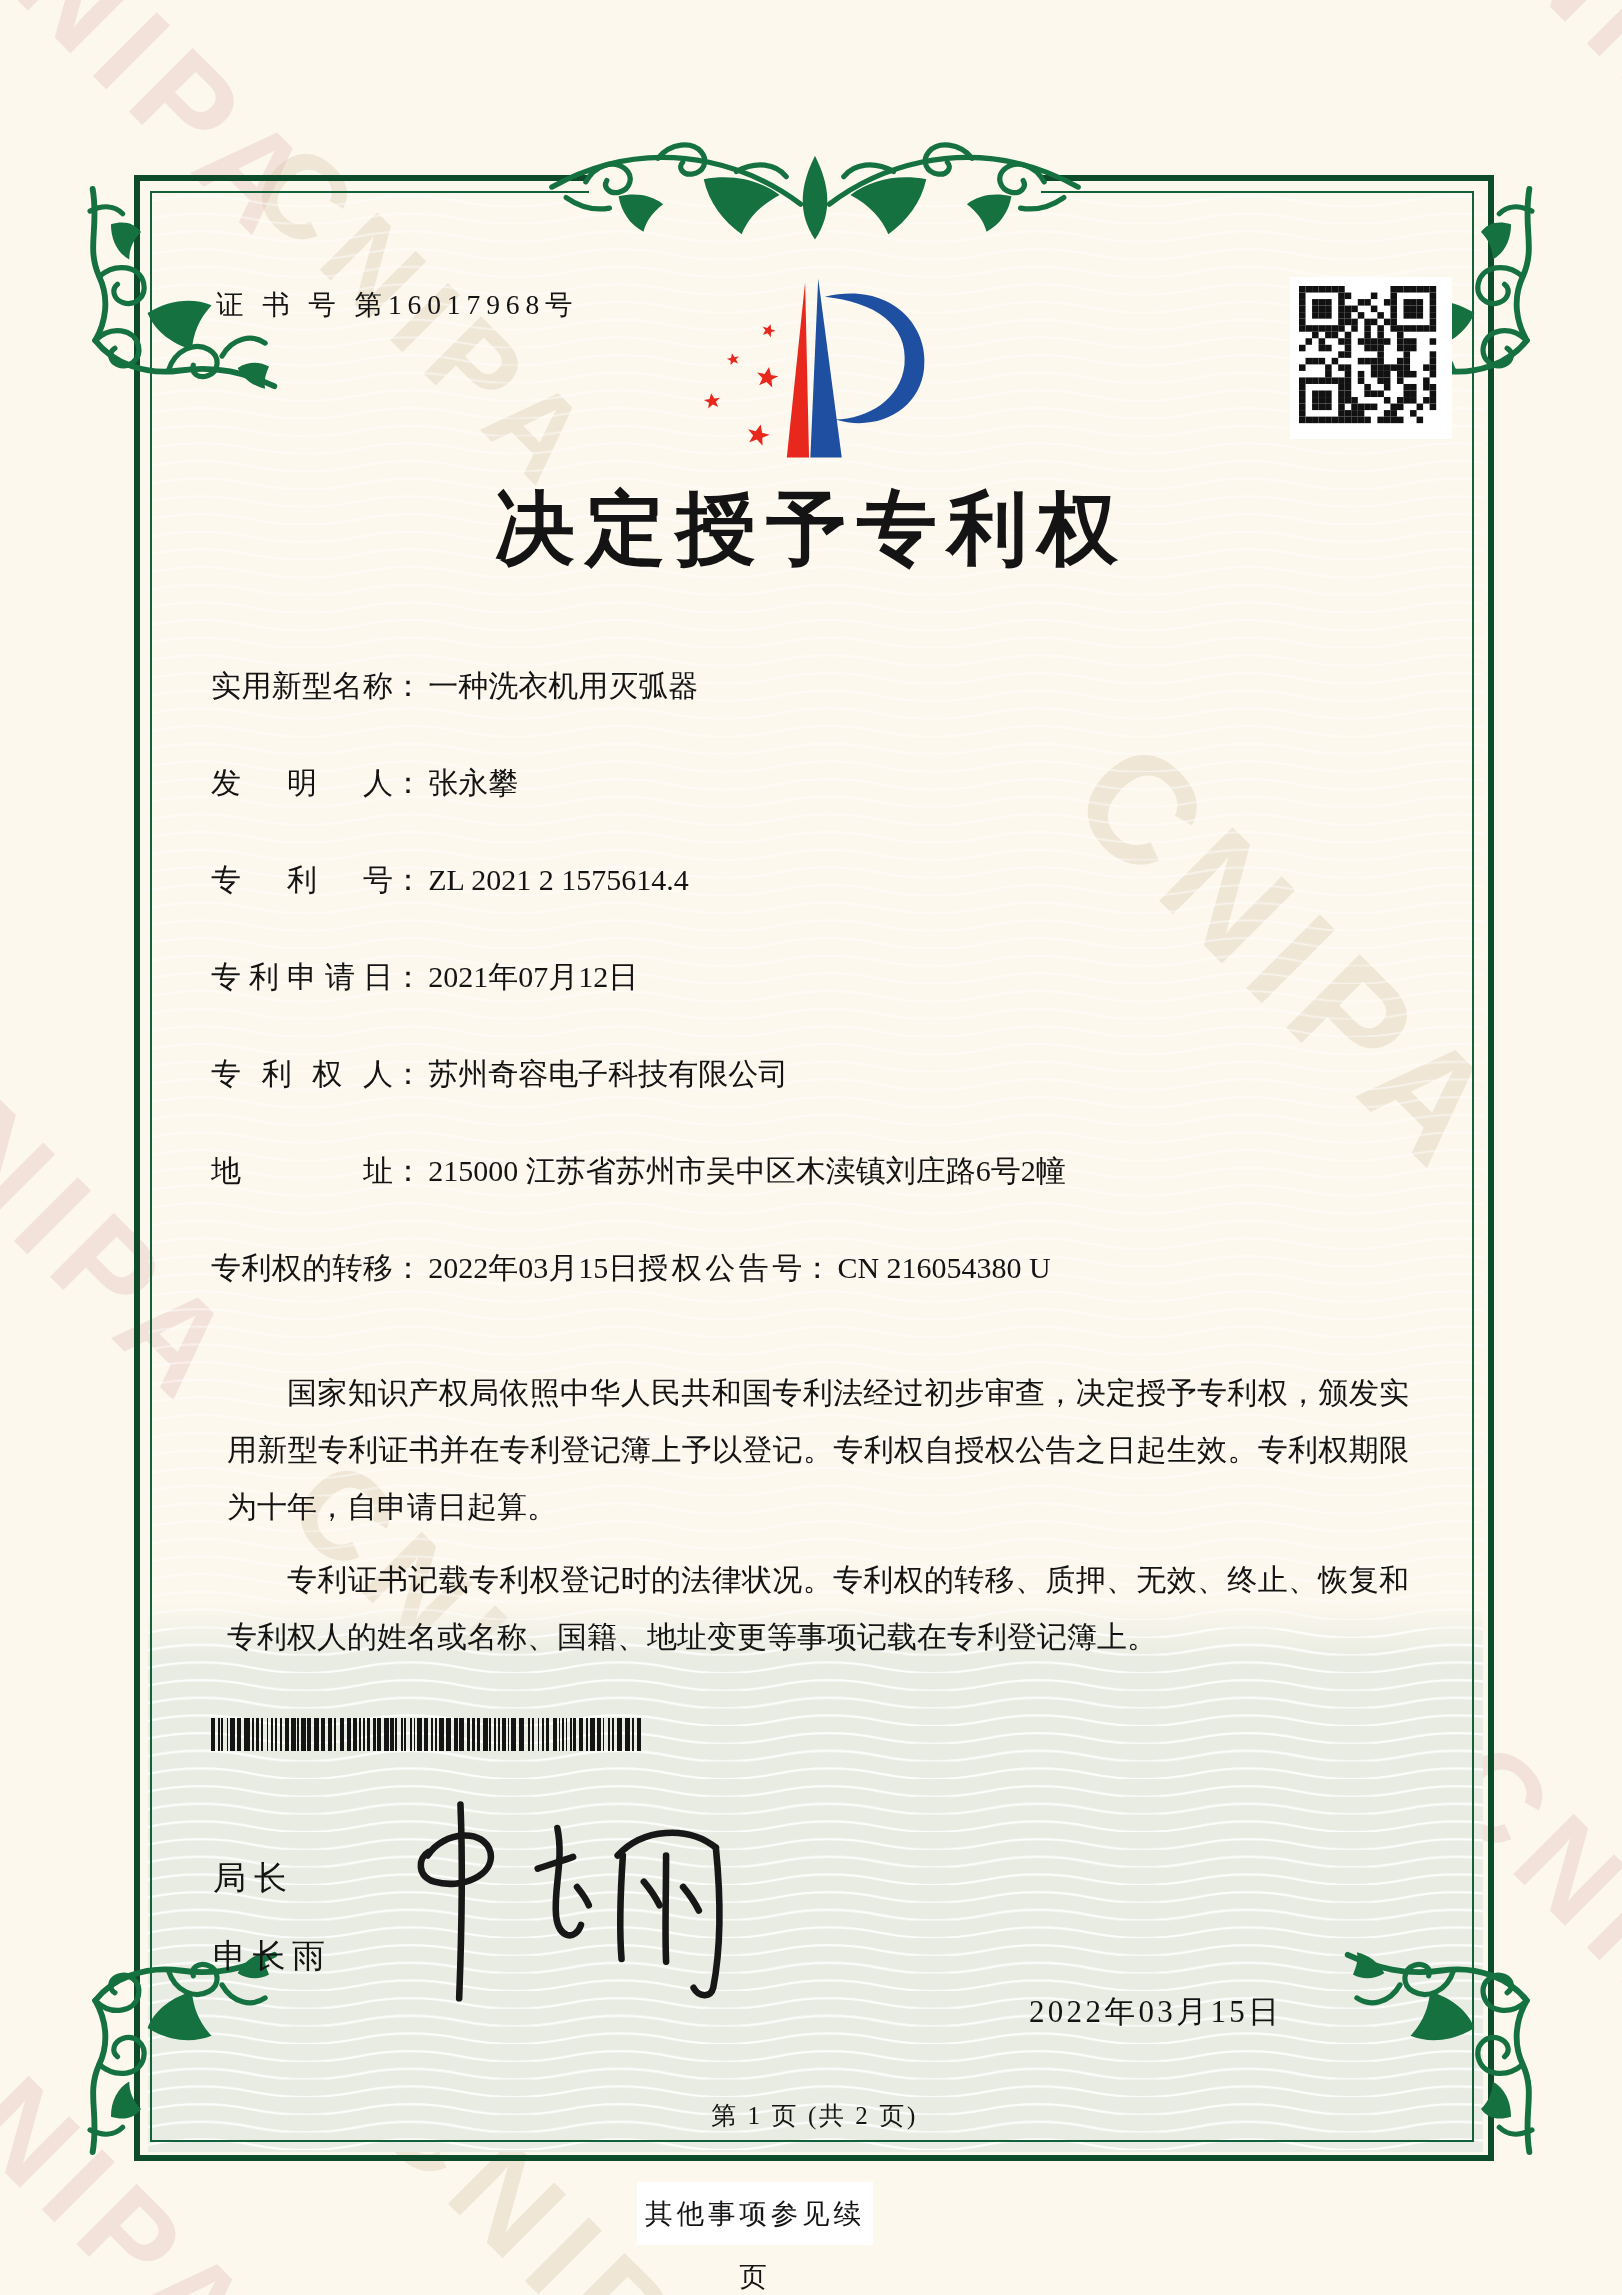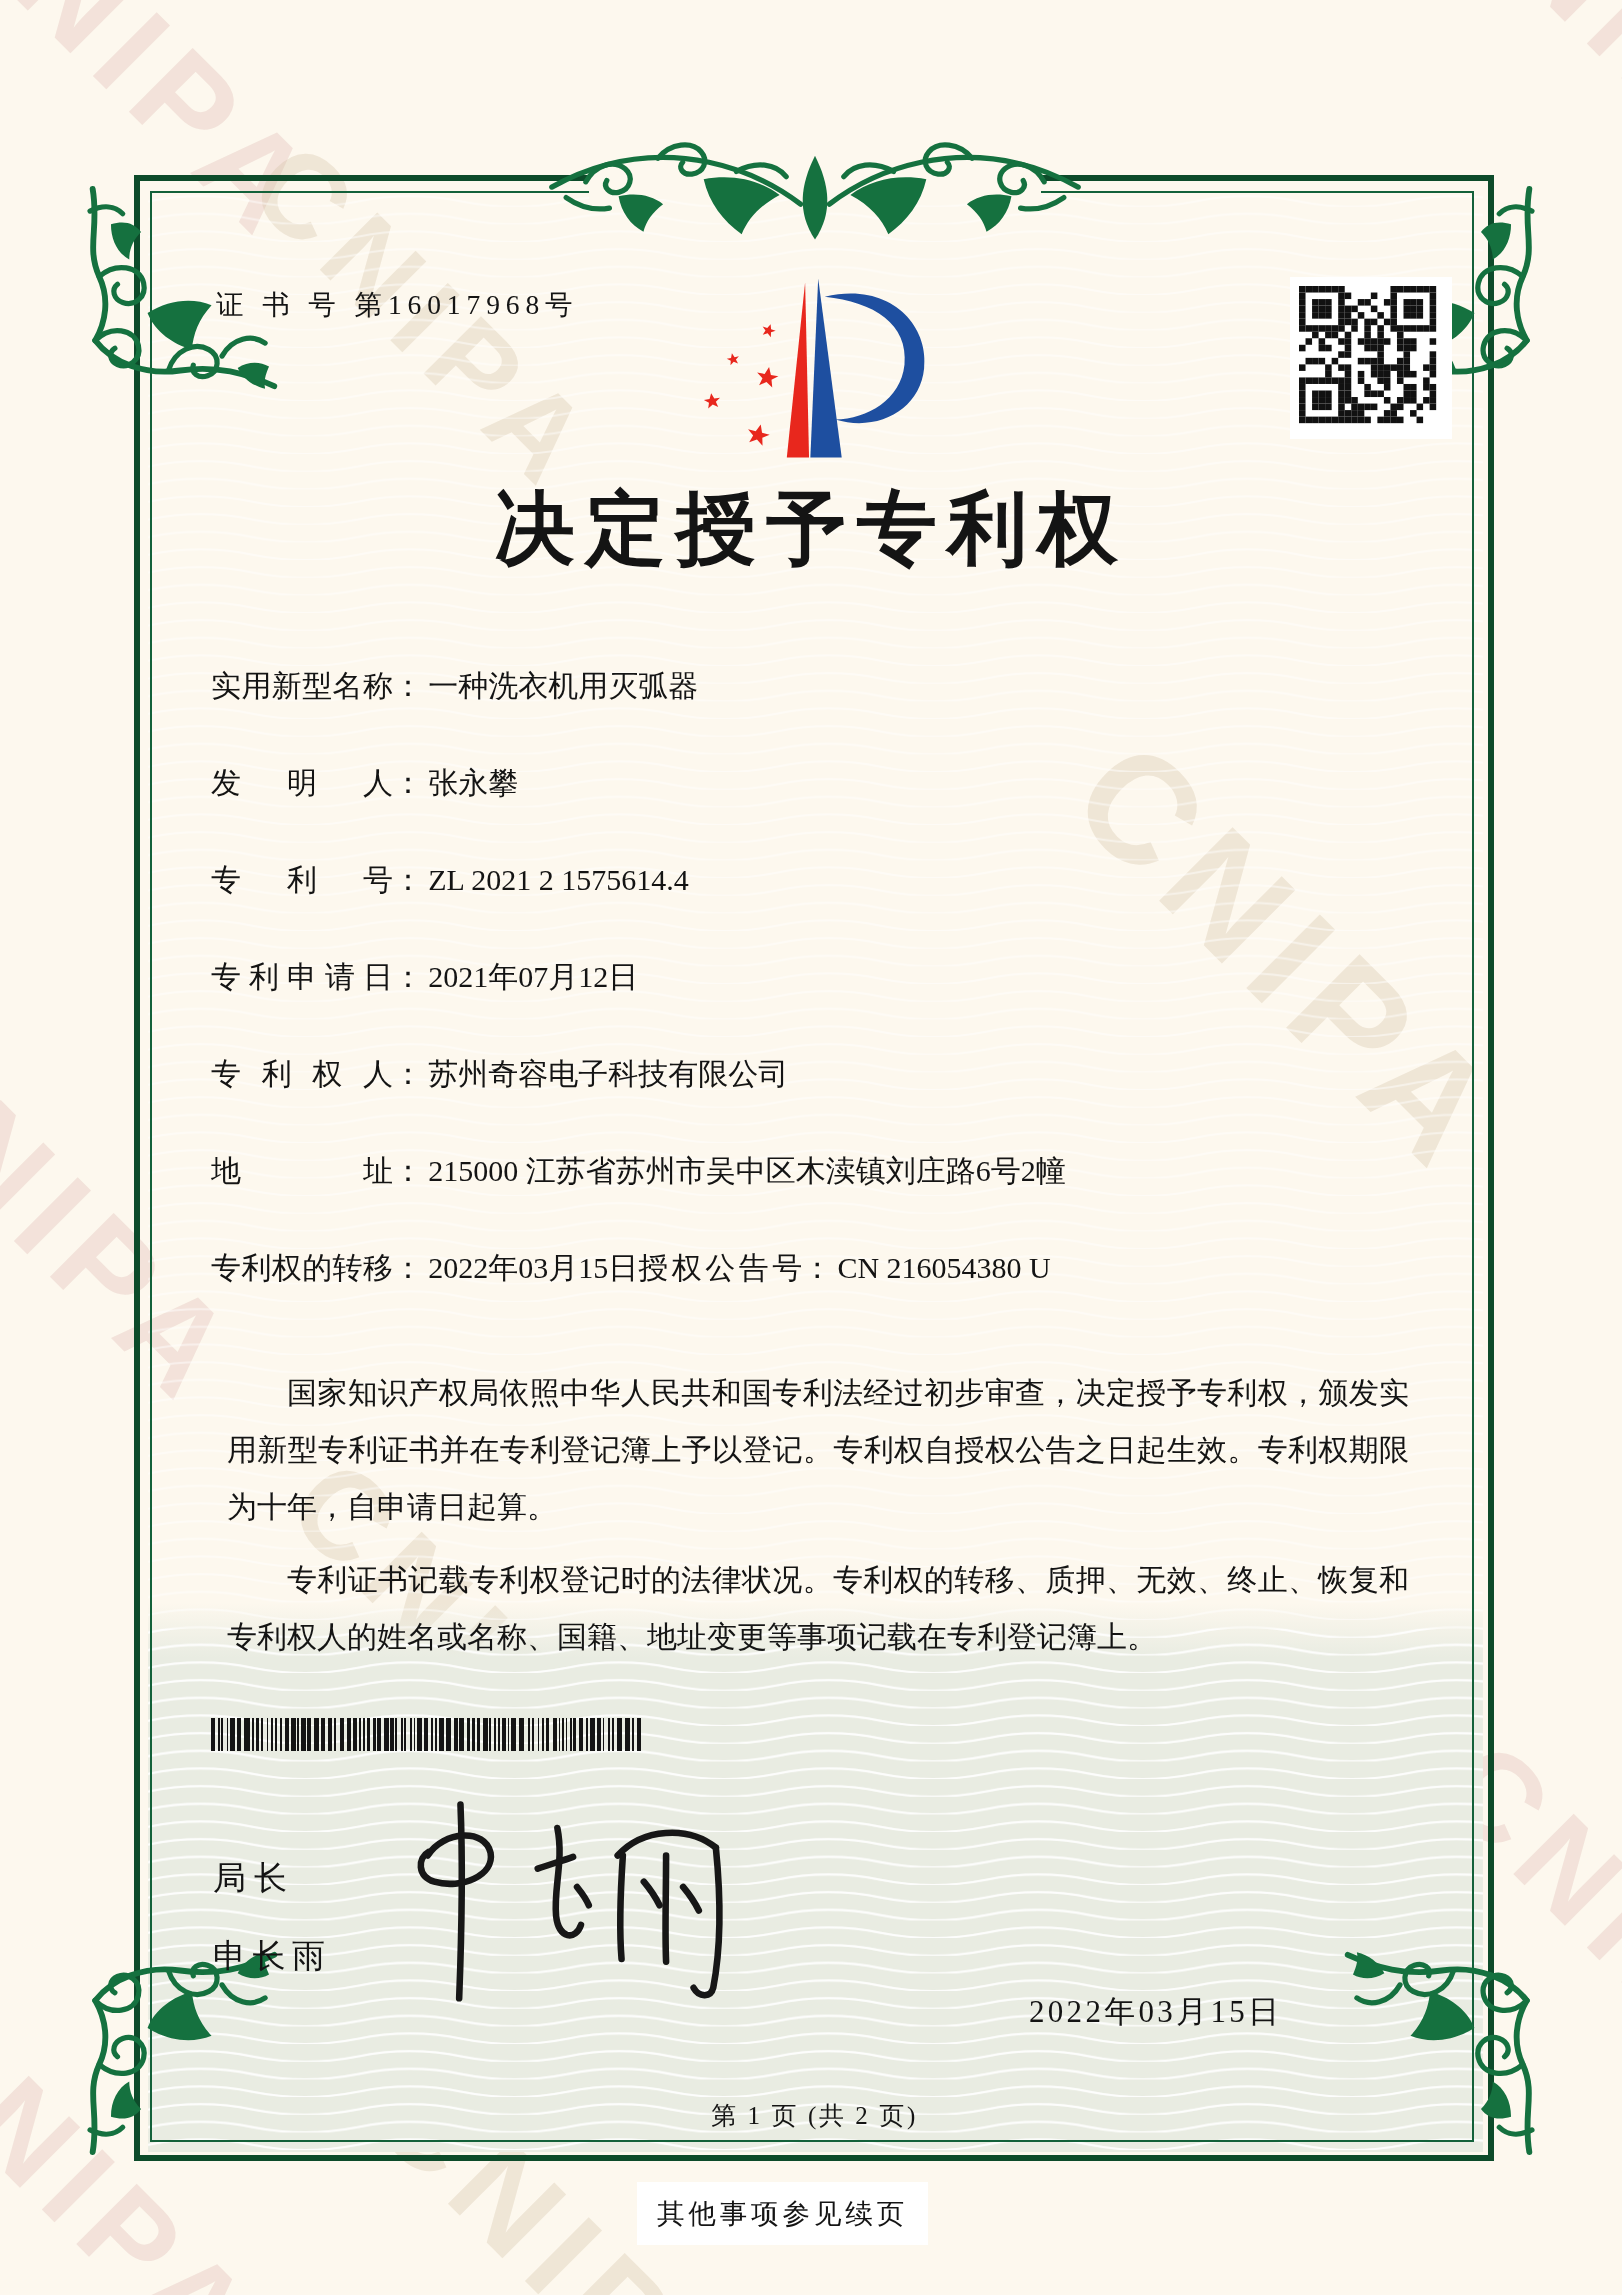--- a/index.html
+++ b/index.html
@@ -92,21 +92,21 @@
   .chief-title{position:absolute;left:213px;top:1856px;font-size:33px;letter-spacing:7.9px;}
   .chief-name{position:absolute;left:213px;top:1934px;font-size:33px;letter-spacing:6.5px;}
   .signature{position:absolute;left:357px;top:1790px;}
   .issue-date{position:absolute;left:1029px;top:1991px;font-size:31px;letter-spacing:3.3px;}
 
   .page-footer{
     position:absolute;left:134px;top:2099px;width:1361px;
     text-align:center;font-size:25px;letter-spacing:2.6px;
   }
   .bottom-note{
-    position:absolute;left:637px;top:2182px;width:291px;height:63px;
+    position:absolute;left:637px;top:2182px;width:236px;height:63px;
     background:#ffffff;text-align:center;line-height:63px;
     font-size:27.5px;letter-spacing:3.9px;z-index:5;
   }
 </style>
 </head>
 <body>
 
 <div class="wm pink wm1">CNIPA</div>
 <div class="wm pink wm2">CNIPA</div>
 <div class="wm beige wm3">CNIPA</div>

